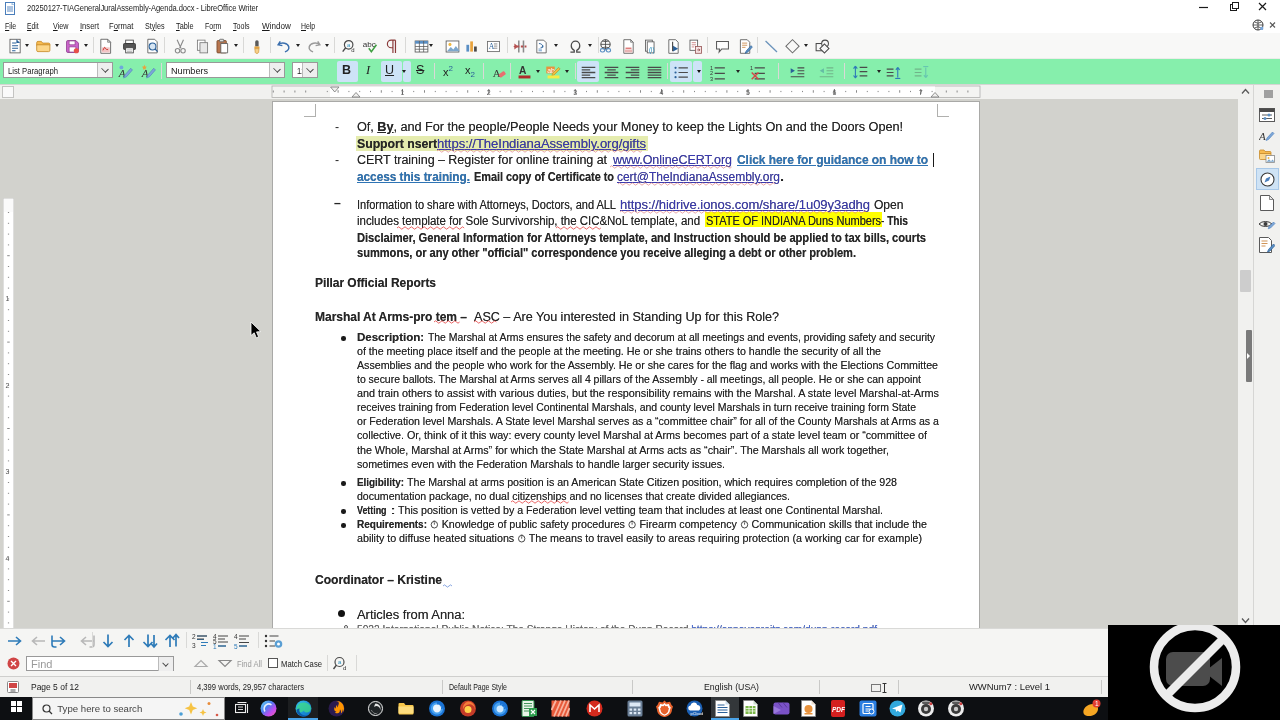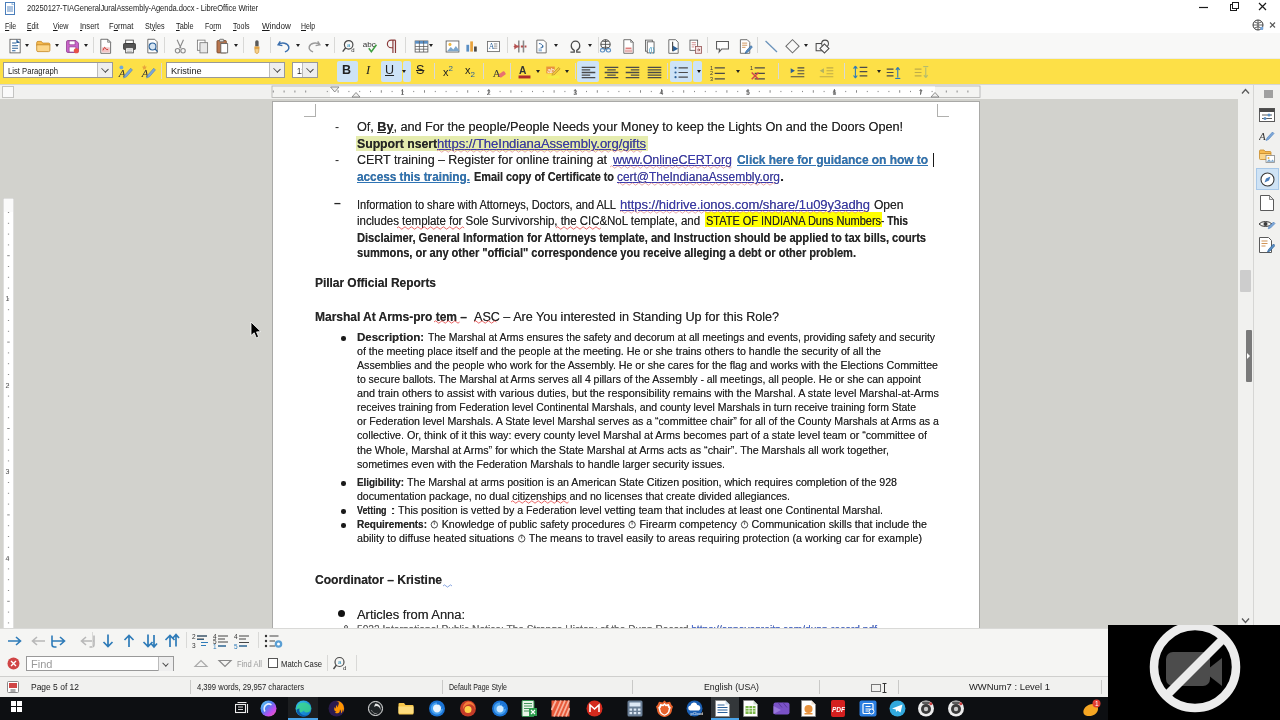--- a/index.html
+++ b/index.html
@@ -6,21 +6,21 @@
 html,body { width:1280px; height:720px; overflow:hidden; }
 body { font-family:"Liberation Sans", sans-serif; position:relative; background:#ffffff; }
 .abs { position:absolute; }
 
 #titlebar { left:0; top:0; width:1280px; height:16px; background:#ffffff; }
 #titletext { left:27px; top:3px; font-size:9px; letter-spacing:-0.1px; color:#1b1b1b; transform-origin:0 50%; white-space:pre; }
 #menubar { left:0; top:16px; width:1280px; height:17px; background:#ffffff; }
 .menu { position:absolute; top:4.5px; font-size:8.6px; color:#1b1b1b; transform-origin:0 50%; }
 .menu u { text-decoration:underline; text-underline-offset:1px; }
 #toolbar1 { left:0; top:33px; width:1280px; height:26px; background:#f8f8f7; border-bottom:1px solid #ececea; }
-#toolbar2 { left:0; top:59px; width:1280px; height:26px; background:#fde047; border-bottom:1px solid #d5d5d3; }
+#toolbar2 { left:0; top:59px; width:1280px; height:26px; background:#86efac; border-bottom:1px solid #d5d5d3; }
 .tsep { position:absolute; top:5px; width:1px; height:16px; background:#d9d9d7; }
 .ticon { position:absolute; top:4.5px; width:17px; height:17px; margin-left:1.5px; }
 .drop { position:absolute; top:12px; width:0; height:0; border-left:2.5px solid transparent; border-right:2.5px solid transparent; border-top:3.5px solid #222; }
 .active-btn { background:#cde3f7; border-radius:2px; }
 
 .combo { position:absolute; top:3px; height:16px; background:#ffffff; border:1px solid #999; }
 .combo .ctext { position:absolute; left:4px; top:3px; font-size:8.8px; color:#1b1b1b; white-space:pre; transform-origin:0 50%; }
 .combo .cbtn { position:absolute; right:0; top:0; width:15px; height:14px; background:#eee; border-left:1px solid #bbb; }
 .combo .cbtn:after { content:""; position:absolute; left:4px; top:3px; width:5px; height:5px; border-right:1.2px solid #444; border-bottom:1.2px solid #444; transform:rotate(45deg) scale(1,0.8); transform-origin:center; }
 
@@ -268,21 +268,21 @@
       <path d="M16 6 L9 14 l-1.5 3.5 l3.5 -1.5 l7 -8 Z" fill="#7da7d9" stroke="#4a7ebb" stroke-width="0.7" transform="translate(-1,-1)"></path>
       <circle cx="4" cy="4" r="2.3" fill="#6fa8dc"></circle>
     </svg>
   <svg class="ticon" style="left:139px;" width="17" height="17" viewBox="0 0 20 20">
       <text x="1" y="15" font-size="13" font-family="Liberation Serif" fill="#333" font-style="italic">A</text>
       <path d="M16 6 L9 14 l-1.5 3.5 l3.5 -1.5 l7 -8 Z" fill="#7da7d9" stroke="#4a7ebb" stroke-width="0.7" transform="translate(-1,-1)"></path>
       <path d="M4 1 l0.9 2 l2.1 0.3 l-1.6 1.4 l0.4 2.1 l-1.8 -1 l-1.8 1 l0.4 -2.1 l-1.6 -1.4 l2.1 -0.3 Z" fill="#e8a33d"></path>
     </svg>
   <div class="tsep" style="left:161px;top:4px;"></div>
   <div class="combo" style="left:166px;width:119px;">
-      <span class="ctext" style="transform:scaleX(1.0426);">Kristine</span>
+      <span class="ctext" style="transform:scaleX(1.0426);">Numbers</span>
       <span class="cbtn"></span>
     </div>
   <div class="combo" style="left:292px;width:26px;">
       <span class="ctext" style="transform:scaleX(0.8683);">12 pt</span>
       <span class="cbtn"></span>
     </div>
   <div class="abs active-btn" style="left:337px;top:2px;width:21px;height:21px;"></div>
   <span class="abs" style="left:342px;top:4px;font-size:12.5px;font-weight:bold;color:#222;">B</span>
   <span class="abs" style="left:366px;top:4px;font-size:12.5px;font-style:italic;font-family:'Liberation Serif';color:#222;">I</span>
   <div class="abs active-btn" style="left:381px;top:2px;width:21px;height:21px;"></div>
@@ -779,20 +779,34 @@
   <span class="stext" style="left:969px;transform:scaleX(1.0447);">WWNum7 : Level 1</span>
   <div class="sdiv" style="left:1101px;"></div>
 </div>
 <div class="abs" id="taskbar">
   <svg class="abs" style="left:11px;top:4px;" width="11" height="11" viewBox="0 0 11 11">
       <rect x="0" y="0" width="5" height="5" fill="#fff"></rect>
       <rect x="6" y="0" width="5" height="5" fill="#fff"></rect>
       <rect x="0" y="6" width="5" height="5" fill="#fff"></rect>
       <rect x="6" y="6" width="5" height="5" fill="#fff"></rect>
     </svg>
+  <div class="abs" style="left:32px;top:0;width:193px;height:23px;background:#f5f5f5;border:1px solid #888;">
+    <svg class="abs" style="left:9px;top:6px;" width="11" height="11" viewBox="0 0 11 11">
+        <circle cx="4.5" cy="4.5" r="3.5" fill="none" stroke="#333" stroke-width="1.2"></circle>
+        <path d="M7 7 l3 3" stroke="#333" stroke-width="1.2"></path>
+      </svg>
+    <span class="abs" style="left:27px;top:6px;font-size:9px;color:#444;white-space:pre;transform:scaleX(1.0686);">Type here to search</span>
+    <svg class="abs" style="left:140px;top:2px;" width="50" height="19" viewBox="0 0 50 19">
+      <path d="M18 2 l1.8 4.5 l4.5 1.8 l-4.5 1.8 l-1.8 4.5 l-1.8 -4.5 l-4.5 -1.8 l4.5 -1.8 Z" fill="#f6c344"></path>
+      <path d="M30 9 l1 2.5 l2.5 1 l-2.5 1 l-1 2.5 l-1 -2.5 l-2.5 -1 l2.5 -1 Z" fill="#f6c344"></path>
+      <circle cx="8" cy="14" r="1.8" fill="#4a9fd8"></circle>
+        <circle cx="36" cy="3.5" r="1.5" fill="#e88c3a"></circle>
+        <circle cx="44" cy="15" r="1.3" fill="#d85a4a"></circle>
+    </svg>
+  </div>
   <svg class="abs" style="left:235px;top:5px;" width="14" height="13" viewBox="0 0 14 13">
       <rect x="0.5" y="2.5" width="10" height="8" fill="none" stroke="#eee" stroke-width="1.1"></rect>
       <path d="M12.5 2 v9 M2.5 0.5 h9" stroke="#eee" stroke-width="1.1" fill="none"></path>
       <path d="M3 5 h5 M3 7.5 h5" stroke="#eee" stroke-width="0.9"></path>
     </svg>
   <svg class="abs" style="left:260px;top:3px;" width="17" height="17" viewBox="0 0 17 17">
       <defs>
         <linearGradient id="cop" x1="0" y1="0" x2="1" y2="1">
           <stop offset="0" stop-color="#6ee0f7"></stop>
           <stop offset="0.4" stop-color="#4a7df0"></stop>

